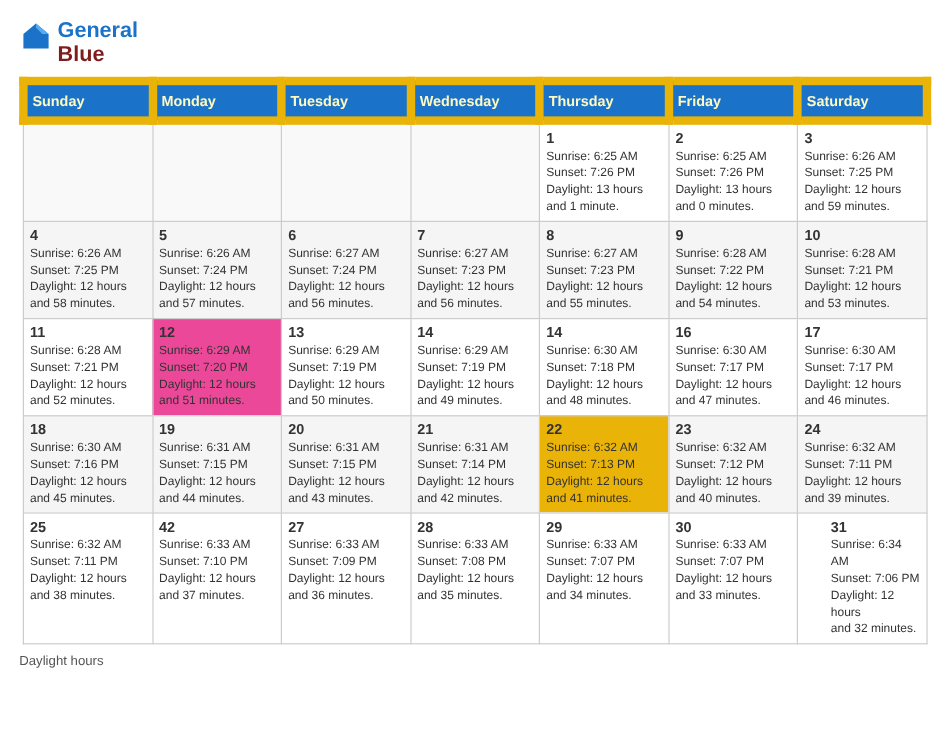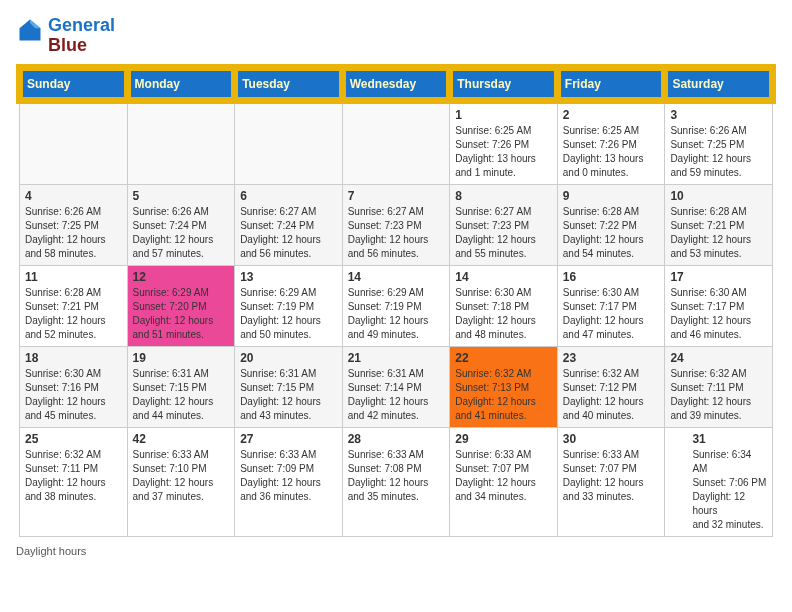--- a/index.html
+++ b/index.html
@@ -275,21 +275,21 @@
 Daylight: 12 hours
 and 43 minutes.</div>
         </td>
         <td style="background: rgb(245, 245, 245);">
           <span class="day-num">21</span>
           <div class="day-info" style="white-space: pre-line;">Sunrise: 6:31 AM
 Sunset: 7:14 PM
 Daylight: 12 hours
 and 42 minutes.</div>
         </td>
-        <td style="background: #f97316;">
+        <td style="background: #eab308;">
           <span class="day-num">22</span>
           <div class="day-info" style="white-space: pre-line;">Sunrise: 6:32 AM
 Sunset: 7:13 PM
 Daylight: 12 hours
 and 41 minutes.</div>
         </td>
         <td style="background: rgb(245, 245, 245);">
           <span class="day-num">23</span>
           <div class="day-info" style="white-space: pre-line;">Sunrise: 6:32 AM
 Sunset: 7:12 PM

